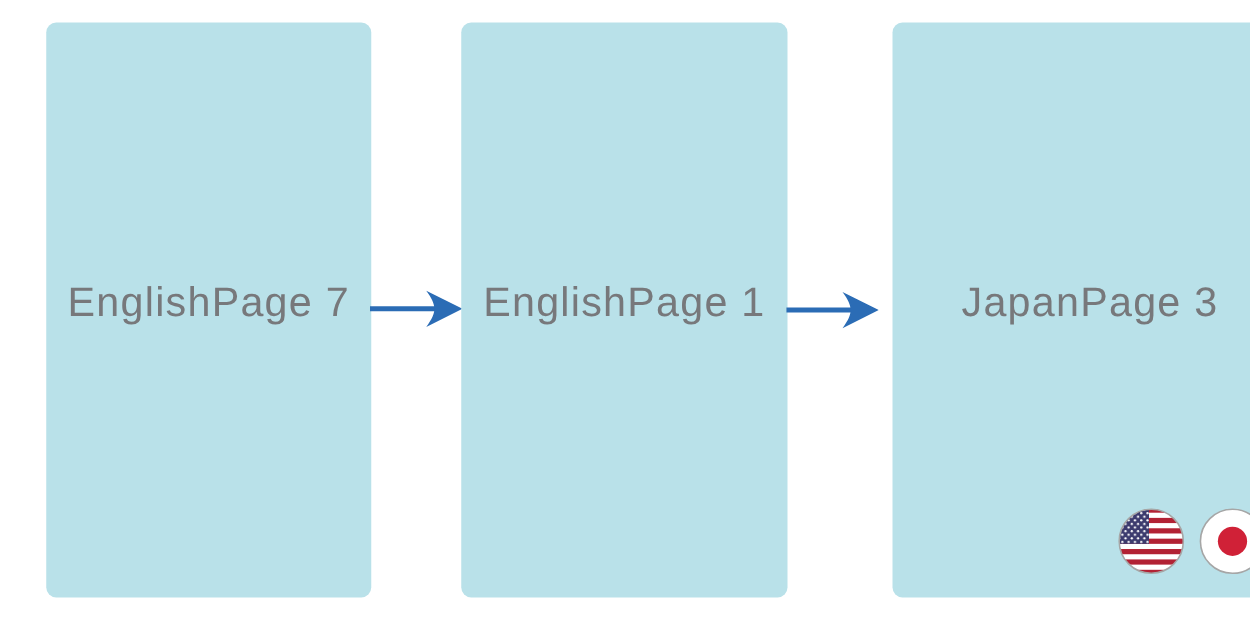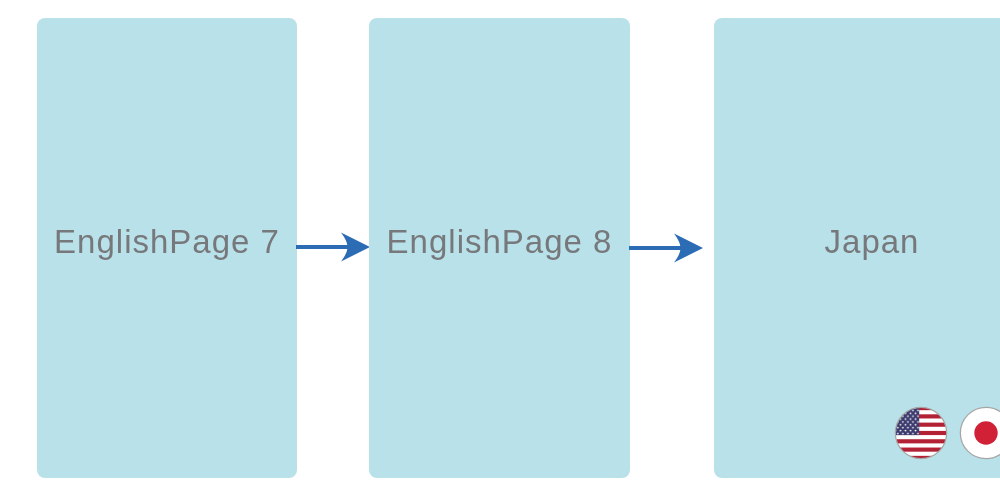--- a/index.html
+++ b/index.html
@@ -78,32 +78,33 @@
   </div>
 
   <svg class="arrow arrow-1" viewBox="0 0 74 32" aria-hidden="true">
     <line x1="0" y1="16" x2="53" y2="16" stroke="#2b6cb5" stroke-width="4"></line>
     <path d="M74 16 L45 1.5 C49.5 7.5 51.5 12 51.5 16 C51.5 20 49.5 24.5 45 30.5 Z" fill="#2b6cb5"></path>
   </svg>
 
   <div class="card card-2">
     <div class="card-text">
       <span class="card-line">English</span>
-      <span class="card-line">Page 8</span>
+      <span class="card-line">Page 1</span>
     </div>
   </div>
 
   <svg class="arrow arrow-2" viewBox="0 0 74 32" aria-hidden="true">
     <line x1="0" y1="16" x2="53" y2="16" stroke="#2b6cb5" stroke-width="4"></line>
     <path d="M74 16 L45 1.5 C49.5 7.5 51.5 12 51.5 16 C51.5 20 49.5 24.5 45 30.5 Z" fill="#2b6cb5"></path>
   </svg>
 
   <div class="card card-3">
     <div class="card-text">
       <span class="card-line">Japan</span>
+      <span class="card-line">Page 3</span>
     </div>
 
     <div class="flags">
 
       <svg class="flag-icon" viewBox="0 0 60 60">
         <defs>
           <clipPath id="usClip">
               <circle cx="30" cy="30" r="28.5"></circle>
             </clipPath>
           <pattern id="usStars" width="5.6" height="6.4" patternUnits="userSpaceOnUse">

